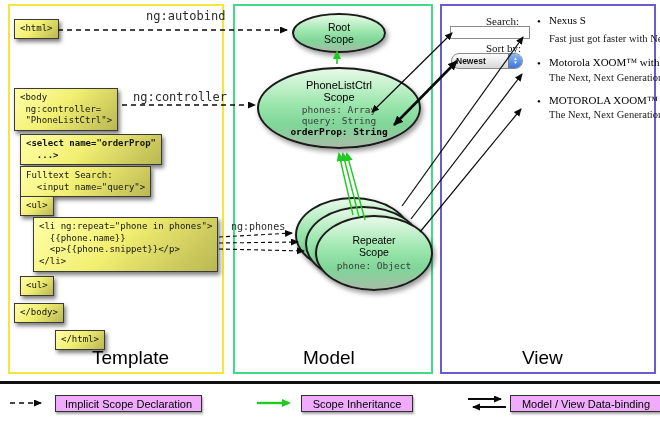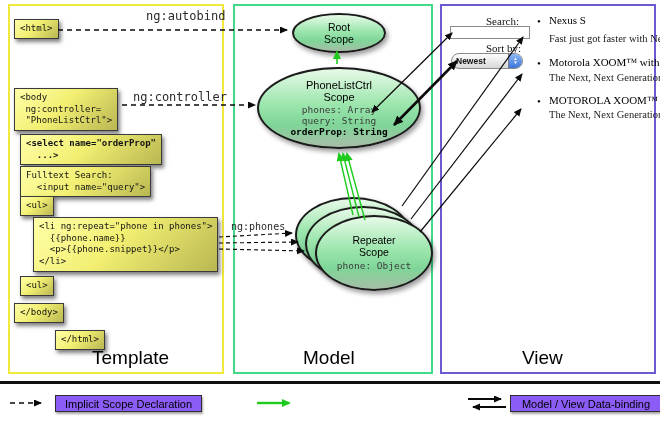--- a/index.html
+++ b/index.html
@@ -35,21 +35,21 @@
            display:flex;align-items:center;overflow:hidden;}
   .vselect .vsel-text{flex:1;font-size:8.5px;font-weight:bold;color:#111;padding-left:4px;}
   .vselect .vsel-btn{width:13px;height:100%;background:linear-gradient(180deg,#8cb8f8,#3c74d8);
            border-left:1px solid #7a7a7a;display:flex;flex-direction:column;align-items:center;
            justify-content:center;color:#fff;font-size:4.5px;line-height:1;}
   .vitem-title{position:absolute;font-family:"Liberation Serif",serif;font-size:11px;color:#000;white-space:nowrap;}
   .vitem-desc{position:absolute;font-family:"Liberation Serif",serif;font-size:10.5px;color:#1a1a1a;white-space:nowrap;}
   .dot{position:absolute;font-family:"Liberation Serif",serif;font-size:11px;color:#000;}
 
   #sep{position:absolute;left:0;top:381px;width:660px;height:3px;background:#111;}
-  .lbox{position:absolute;top:395px;height:15px;border:1.5px solid #2e2e2e;background:#8b5cf6;
+  .lbox{position:absolute;top:395px;height:15px;border:1.5px solid #2e2e2e;background:#f0abfc;
         box-shadow:1px 2px 2px rgba(0,0,0,0.35);display:flex;align-items:center;justify-content:center;
         font-size:11px;color:#000;white-space:nowrap;padding:0 4px;}
 
   svg.overlay{position:absolute;left:0;top:0;pointer-events:none;}
 </style>
 </head>
 <body>
 
 <div id="stage">
 
@@ -121,20 +121,21 @@
   <span class="dot" style="left:537px;top:57px;">•</span>
   <div class="vitem-title" style="left:549px;top:56px;">Motorola XOOM™ with Wi-Fi</div>
   <div class="vitem-desc" style="left:549px;top:72px;">The Next, Next Generation tablet.</div>
 
   <span class="dot" style="left:537px;top:95px;">•</span>
   <div class="vitem-title" style="left:549px;top:94px;">MOTOROLA XOOM™</div>
   <div class="vitem-desc" style="left:549px;top:109px;">The Next, Next Generation tablet.</div>
 
   <div id="sep"></div>
   <div class="lbox" style="left:55px;width:137px;">Implicit Scope Declaration</div>
+  <div class="lbox" style="left:301px;width:102px;">Scope Inheritance</div>
   <div class="lbox" style="left:510px;width:142px;">Model / View Data-binding</div>
 
   <svg class="overlay" width="660" height="421" viewBox="0 0 660 421">
     <defs>
       <marker id="mA" markerWidth="9" markerHeight="8" refX="7" refY="3.5" orient="auto-start-reverse" markerUnits="userSpaceOnUse">
         <path d="M0,0 L8,3.5 L0,7 z" fill="#0a0a0a"></path>
       </marker>
       <marker id="mAL" markerWidth="12" markerHeight="11" refX="9" refY="4.5" orient="auto-start-reverse" markerUnits="userSpaceOnUse">
         <path d="M0,0 L10,4.5 L0,9 z" fill="#0a0a0a"></path>
       </marker>

